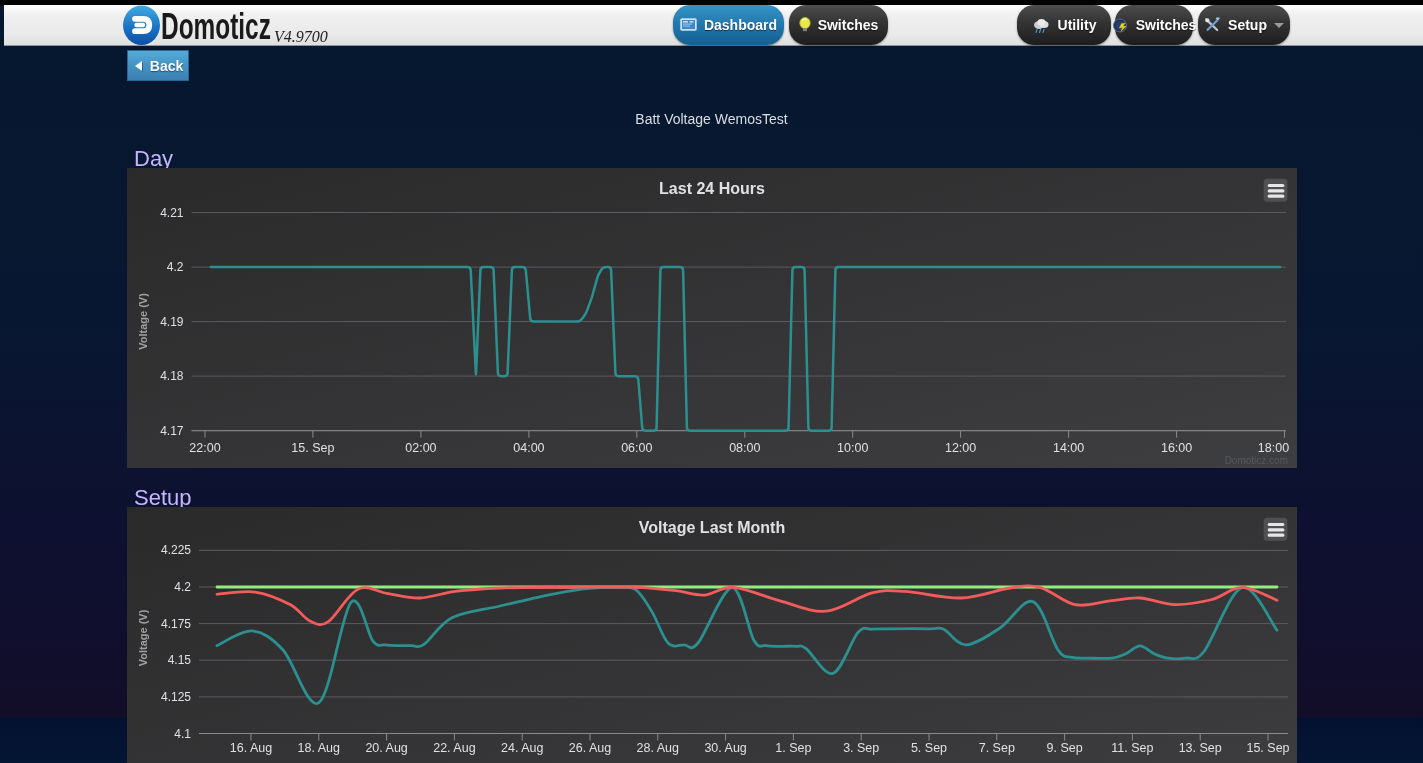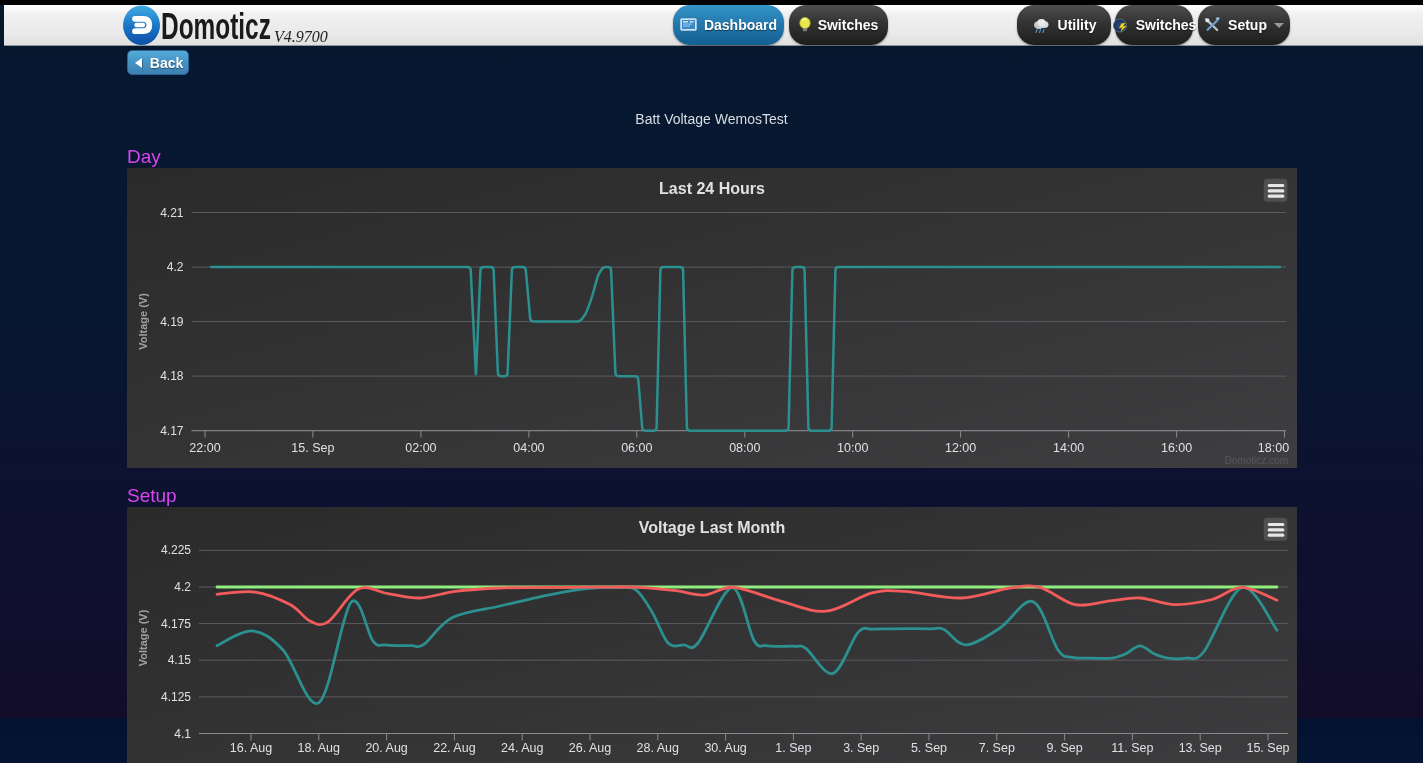--- a/index.html
+++ b/index.html
@@ -15,30 +15,30 @@
 .brandver { position:absolute; left:270px; top:23px; font-family:"Liberation Serif", serif; font-style:italic;
   font-size:16px; color:#222; }
 .tab { position:absolute; top:0px; height:40px; border-radius:17px;
   background:linear-gradient(180deg,#4e4e4e 0%,#333 45%,#1d1d1d 100%);
   display:flex; align-items:center; justify-content:center; box-shadow:0 1px 2px rgba(0,0,0,0.4); }
 .tab.active { background:linear-gradient(180deg,#3595c8 0%,#2277ab 50%,#145f90 100%); }
 .tlabel { color:#fff; font-weight:bold; font-size:14px; margin-left:7px; text-shadow:0 1px 1px rgba(0,0,0,0.55); }
 .ticon { display:flex; }
 .caret { width:0; height:0; border-left:5px solid transparent; border-right:5px solid transparent;
   border-top:5px solid #9a9a9a; margin-left:7px; }
-.backbtn { position:absolute; left:127px; top:50px; width:62px; height:25px; border-radius:5px;
+.backbtn { position:absolute; left:127px; top:50px; width:62px; height:31px; border-radius:0;
   padding-left:2px;
   background:linear-gradient(180deg,#55abd8 0%,#4493c4 50%,#3e7fb1 100%);
   border:1px solid #2a6496; color:#fff; font-weight:bold; font-size:14px;
   display:flex; align-items:center; justify-content:center; text-shadow:0 1px 1px #1e4e6e; }
 .backbtn .tri { width:0; height:0; border-top:5.5px solid transparent; border-bottom:5.5px solid transparent;
   border-right:7.5px solid #fff; margin-right:8px; filter:drop-shadow(1px 1px 0 rgba(0,0,0,0.3)); }
 .pagetitle { position:absolute; left:0; top:111px; width:1423px; text-align:center;
   font-size:14px; color:#d9dee3; }
-.h2 { position:absolute; left:127px; font-size:19px; color:#d946ef; }
+.h2 { position:absolute; left:134px; font-size:22px; color:#c4b5fd; }
 .chart { position:absolute; left:127px; }
 svg text { font-family:"Liberation Sans", sans-serif; }
 </style></head>
 <body>
 <div class="bg1"></div>
 <div class="bg2"></div>
 <div class="topstrip"></div>
 <div class="navbar">
 <svg width="40" height="40" viewBox="0 0 40 40" style="position:absolute;left:118px;top:0px">
 <defs>

